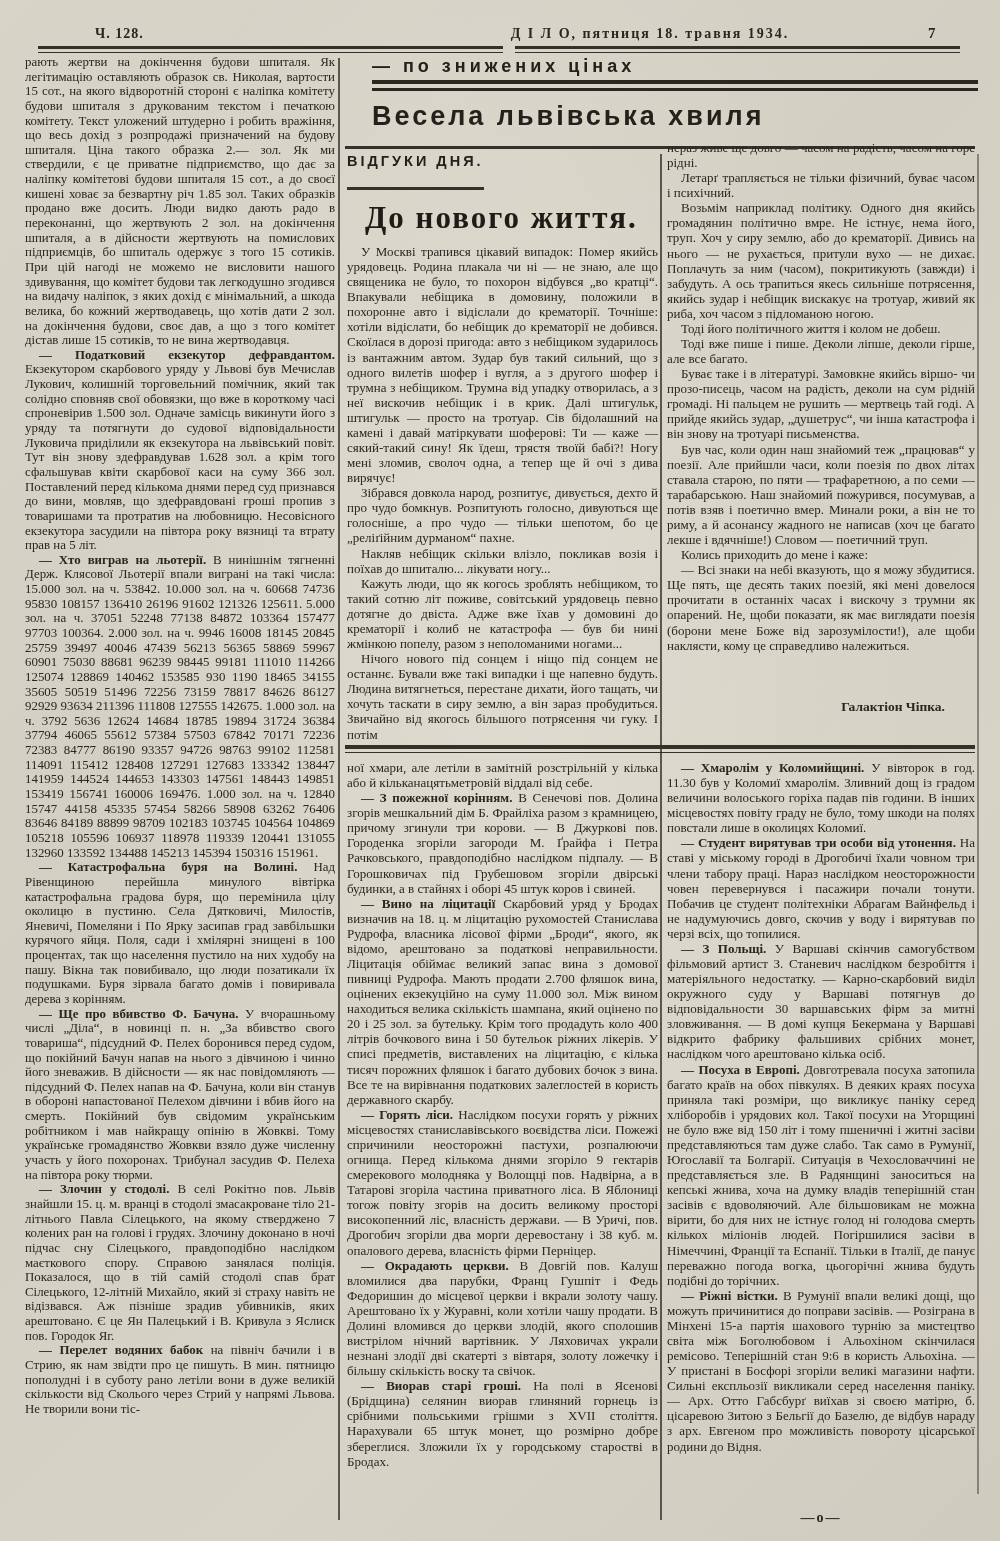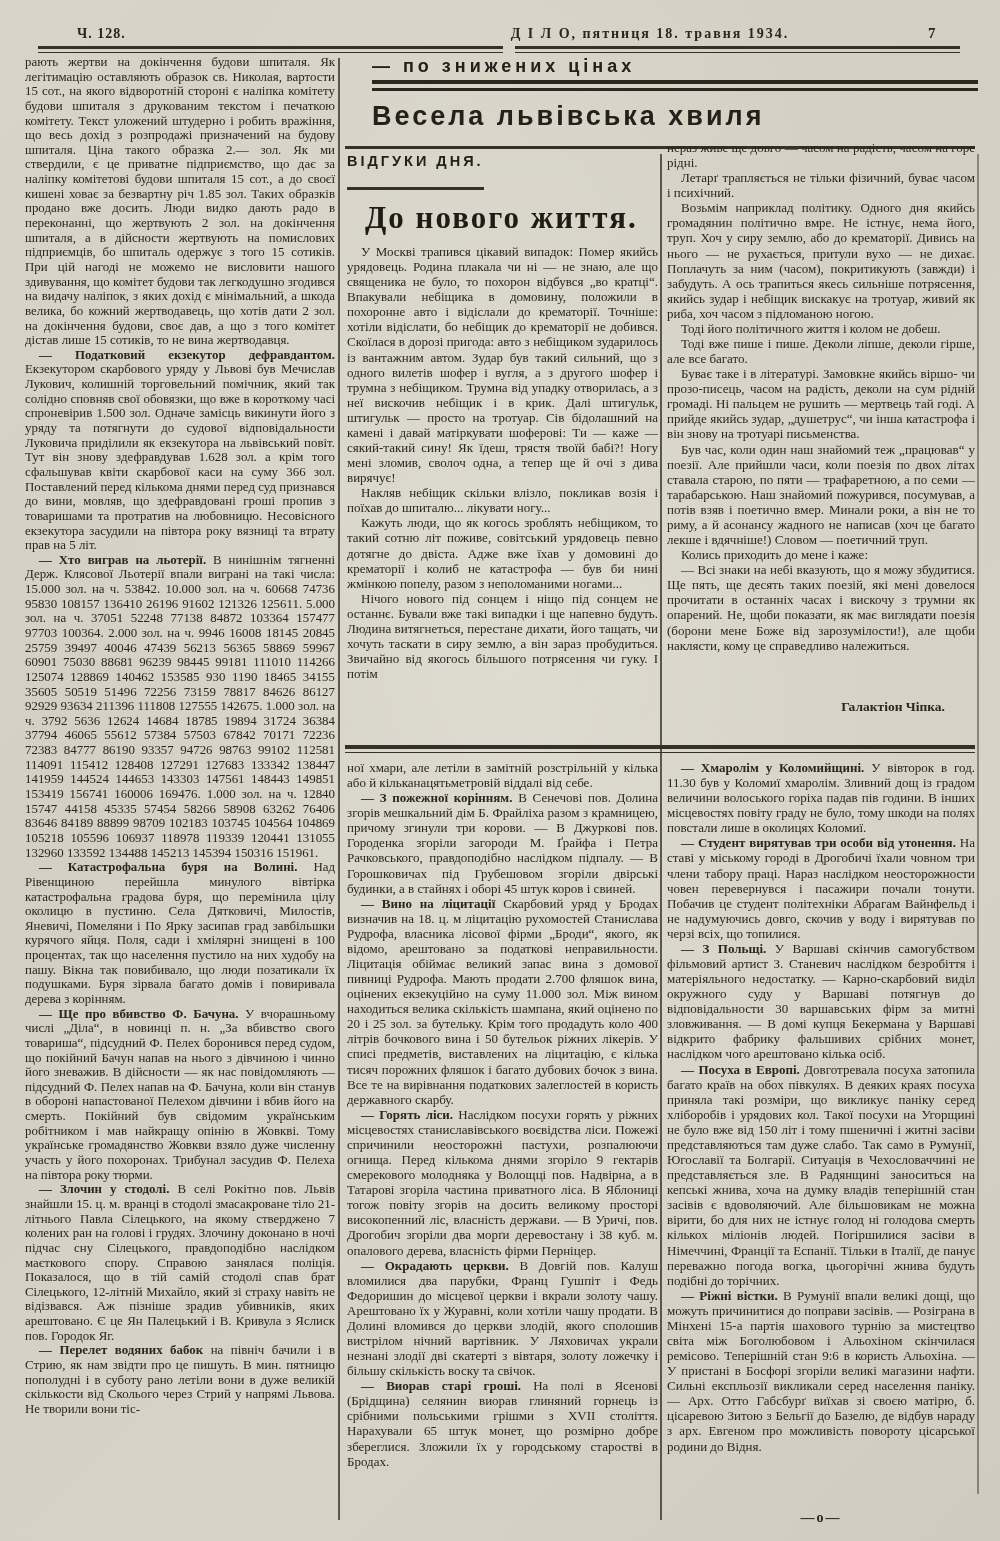--- a/index.html
+++ b/index.html
@@ -43,21 +43,21 @@
           border-bottom:3px solid #35302a;display:inline-block;padding-bottom:18px;color:#24201b;}
   .headline{font-size:31px;font-weight:bold;letter-spacing:2px;color:#1f1b16;margin:10px 0 8px 18px;white-space:nowrap;}
   .signature{font-weight:bold;text-align:right;padding-right:30px;margin-top:14px;font-size:13.5px;}
   .endmark{text-align:center;font-weight:bold;letter-spacing:2px;margin-top:10px;font-size:14px;}
 </style>
 </head>
 <body>
 
 <div id="page">
 
-  <div class="abs hdr-issue" style="left:77px;top:26px;">Ч. 128.</div>
+  <div class="abs hdr-issue" style="left:95px;top:26px;">Ч. 128.</div>
   <div class="abs hdr-masthead" style="left:440px;top:26px;">Д І Л О,  пятниця 18. травня 1934.</div>
   <div class="abs hdr-page" style="left:928px;top:25px;">7</div>
   <div class="abs double-rule" style="left:38px;top:46px;width:465px;"></div>
   <div class="abs double-rule" style="left:515px;top:46px;width:445px;"></div>
 
   <div class="abs ad" style="left:342px;top:56px;width:636px;">
     <div class="ad-right">
       <div class="ad-prices">— по знижених цінах</div>
       <div class="ad-prices-rule"></div>
       <div class="ad-show">Весела львівська хвиля</div>
@@ -77,20 +77,21 @@
       <p class="para"><b class="lead">— Ще про вбивство Ф. Бачуна. </b>У вчорашньому числі „Діла“, в новинці п. н. „За вбивство свого товариша“, підсудний Ф. Пелех боронився перед судом, що покійний Бачун напав на нього з дівчиною і чинно його зневажив. В дійсности — як нас повідомляють — підсудний Ф. Пелех напав на Ф. Бачуна, коли він станув в обороні напастованої Пелехом дівчини і вбив його на смерть. Покійний був свідомим українським робітником і мав найкращу опінію в Жовкві. Тому українське громадянство Жовкви взяло дуже численну участь у його похоронах. Трибунал засудив Ф. Пелеха на півтора року тюрми.</p>
       <p class="para"><b class="lead">— Злочин у стодолі. </b>В селі Рокітно пов. Львів знайшли 15. ц. м. вранці в стодолі змасакроване тіло 21-літнього Павла Сілецького, на якому стверджено 7 колених ран на голові і грудях. Злочину доконано в ночі підчас сну Сілецького, правдоподібно наслідком маєткового спору. Справою занялася поліція. Показалося, що в тій самій стодолі спав брат Сілецького, 12-літній Михайло, який зі страху навіть не відізвався. Аж пізніше зрадив убивників, яких арештовано. Є це Ян Палецький і В. Кривула з Яслиск пов. Городок Яг.</p>
       <p class="para"><b class="lead">— Перелет водяних бабок </b>на північ бачили і в Стрию, як нам звідти про це пишуть. В мин. пятницю пополудні і в суботу рано летіли вони в дуже великій скількости від Сколього через Стрий у напрямі Львова. Не творили вони тіс-</p>
     </div>
 
   <div class="abs" style="left:347px;top:152px;width:311px;">
     <span class="kicker">ВІДГУКИ ДНЯ.</span>
     <div class="headline">До нового життя.</div>
     <div class="col bodytext" style="height:515px;">
         <p class="para">У Москві трапився цікавий випадок: Помер якийсь урядовець. Родина плакала чи ні — не знаю, але що священика не було, то похорон відбувся „во кратці“. Впакували небіщика в домовину, положили в похоронне авто і відіслали до крематорії. Точніше: хотіли відіслати, бо небіщик до крематорії не добився. Скоїлася в дорозі пригода: авто з небіщиком зударилось із вантажним автом. Зудар був такий сильний, що з одного вилетів шофер і вугля, а з другого шофер і трумна з небіщиком. Трумна від упадку отворилась, а з неї вискочив небіщик і в крик. Далі штигульк, штигульк — просто на тротуар. Сів бідолашний на камені і давай матіркувати шоферові: Ти — каже — сякий-такий сину! Як їдеш, трястя твоїй бабі?! Ногу мені зломив, сволоч одна, а тепер ще й очі з дива вирячує!</p>
+        <p class="para">Зібрався довкола народ, розпитує, дивується, дехто й про чудо бомкнув. Розпитують голосно, дивуються ще голосніше, а про чудо — тільки шепотом, бо це „реліґійним дурманом“ пахне.</p>
         <p class="para">Накляв небіщик скільки влізло, покликав возія і поїхав до шпиталю... лікувати ногу...</p>
         <p class="para">Кажуть люди, що як когось зроблять небіщиком, то такий сотню літ поживе, совітський урядовець певно дотягне до двіста. Адже вже їхав у домовині до крематорії і колиб не катастрофа — був би нині жмінкою попелу, разом з неполоманими ногами...</p>
         <p class="para">Нічого нового під сонцем і ніщо під сонцем не останнє. Бували вже такі випадки і ще напевно будуть. Людина витягнеться, перестане дихати, його тащать, чи хочуть таскати в сиру землю, а він зараз пробудиться. Звичайно від якогось більшого потрясення чи гуку. І потім</p>
       </div>
   </div>
 
   <div class="abs" style="left:667px;top:140px;width:308px;">
     <div class="col bodytext" style="height:545px;">
         <p class="para noindent">нераз живе ще довго — часом на радість, часом на горе рідні.</p>
         <p class="para">Летарґ трапляється не тільки фізичний, буває часом і психічний.</p>

